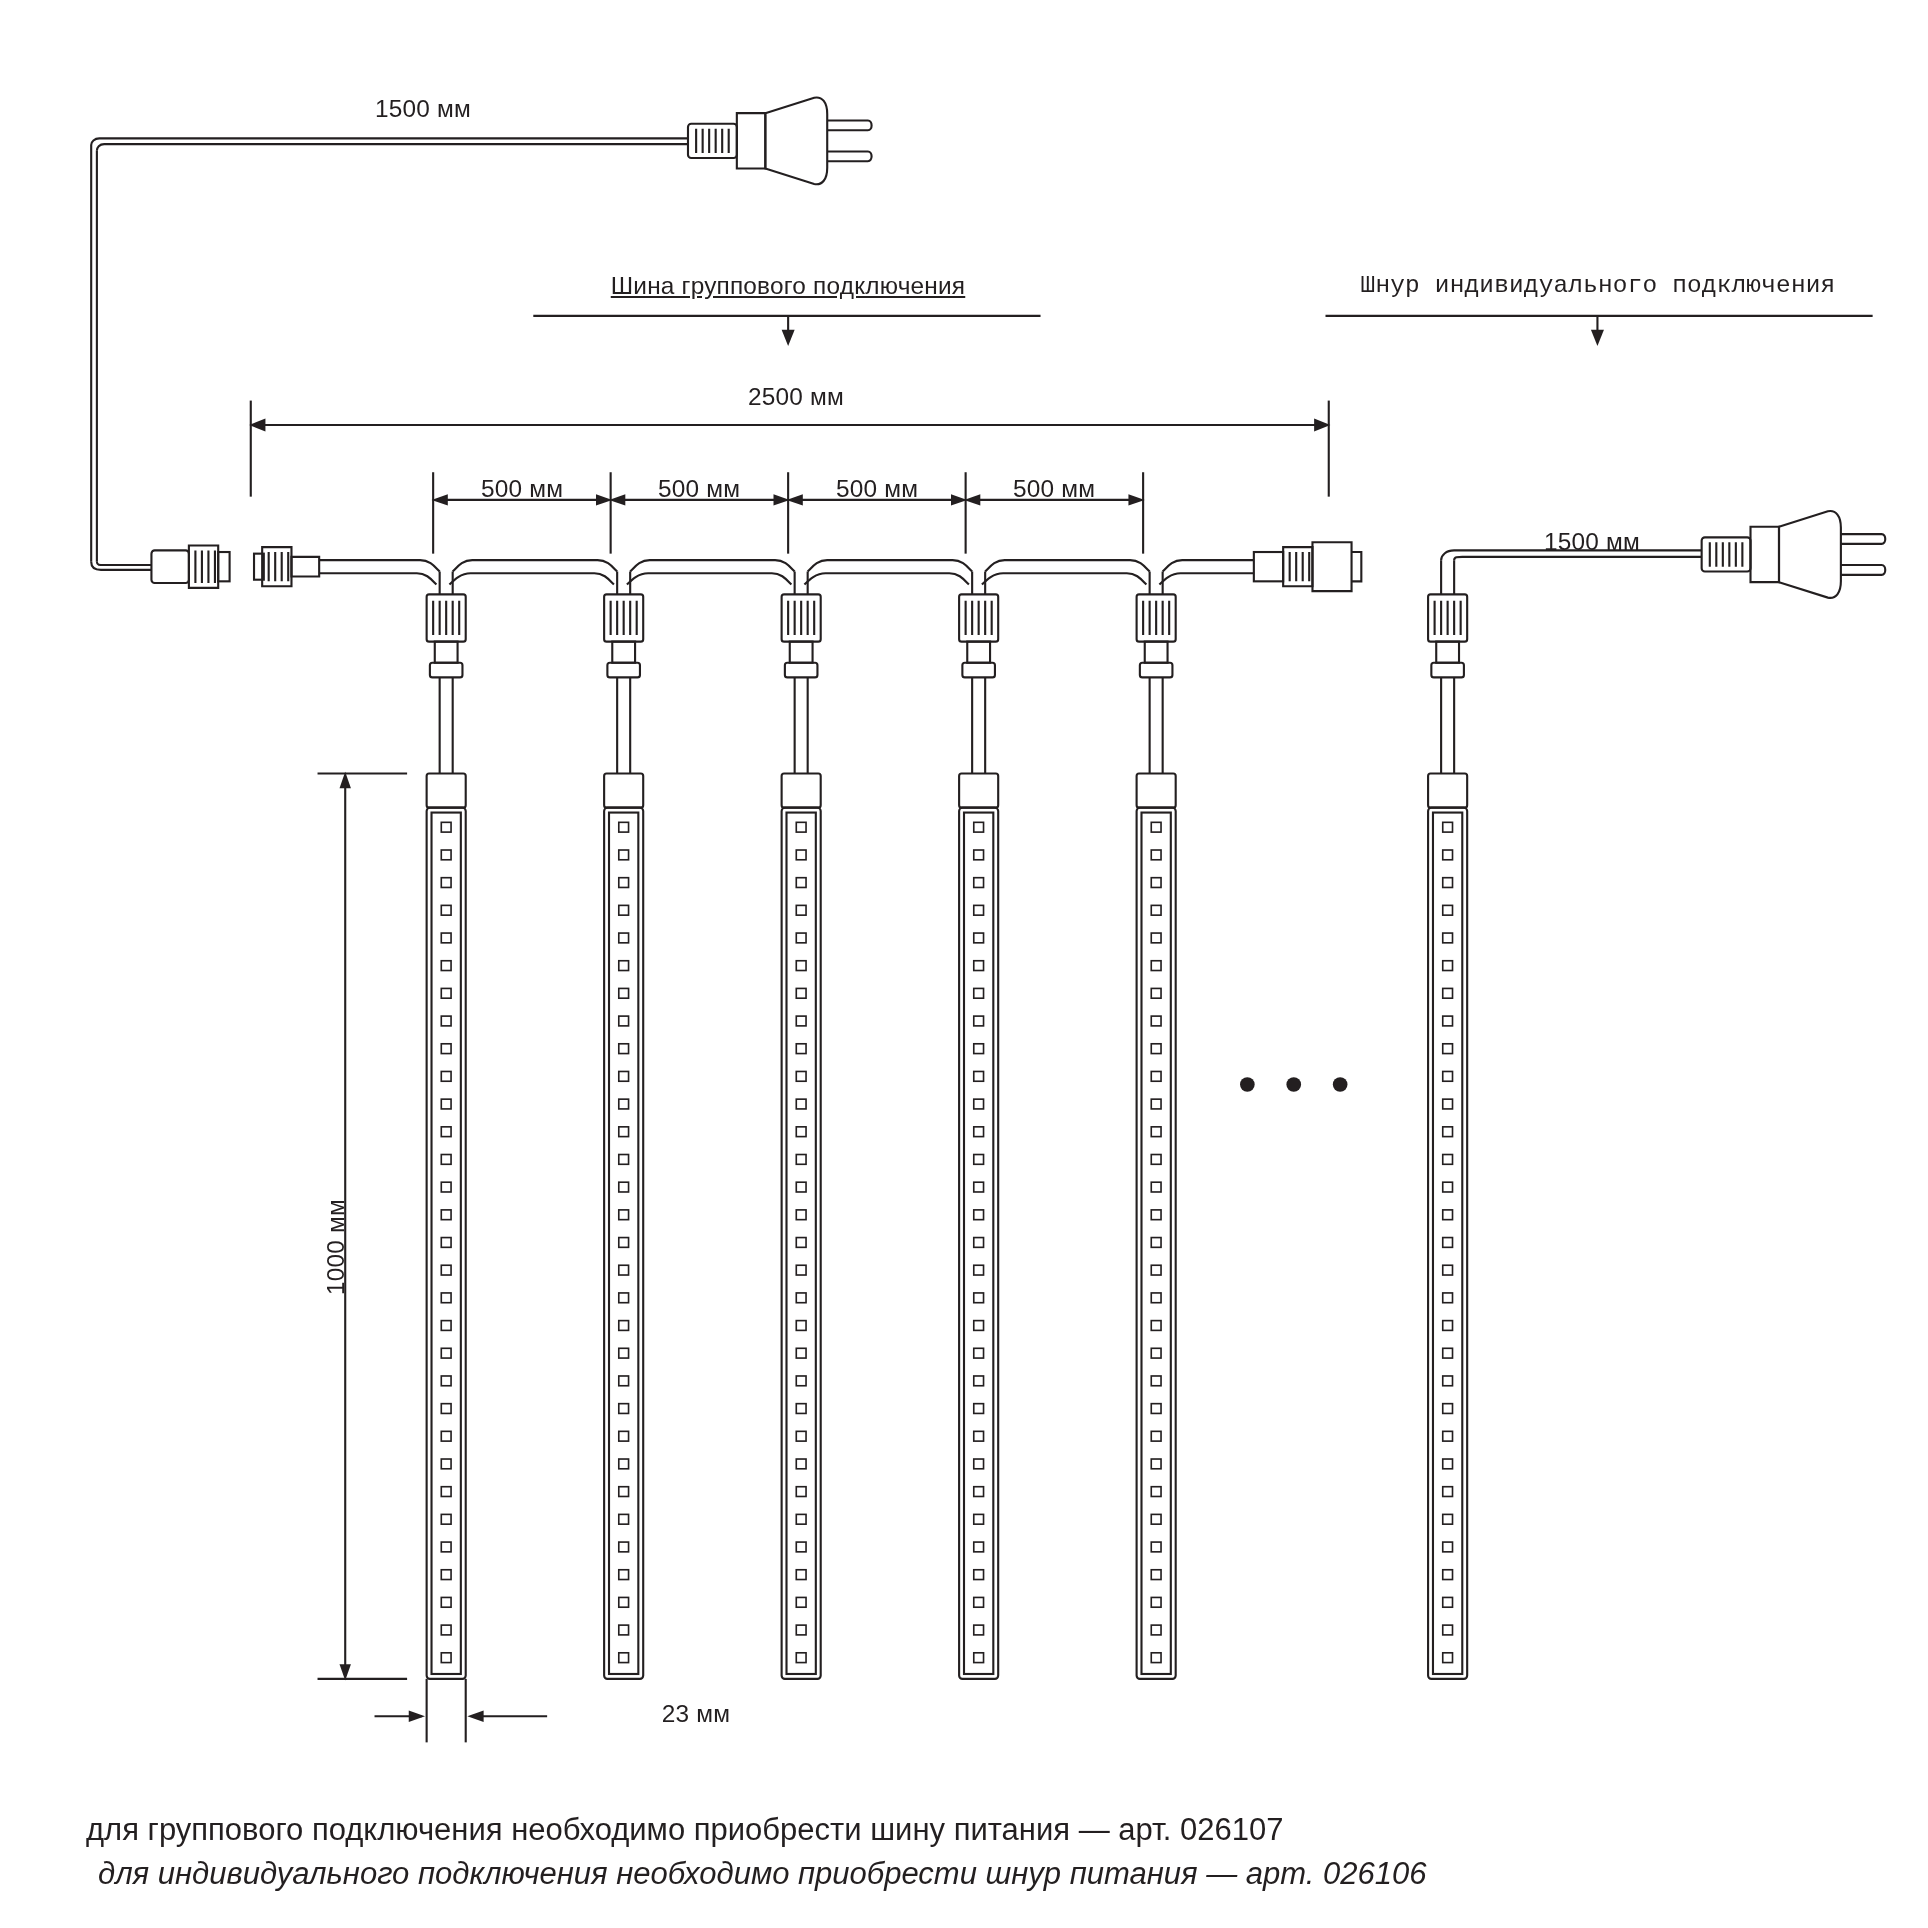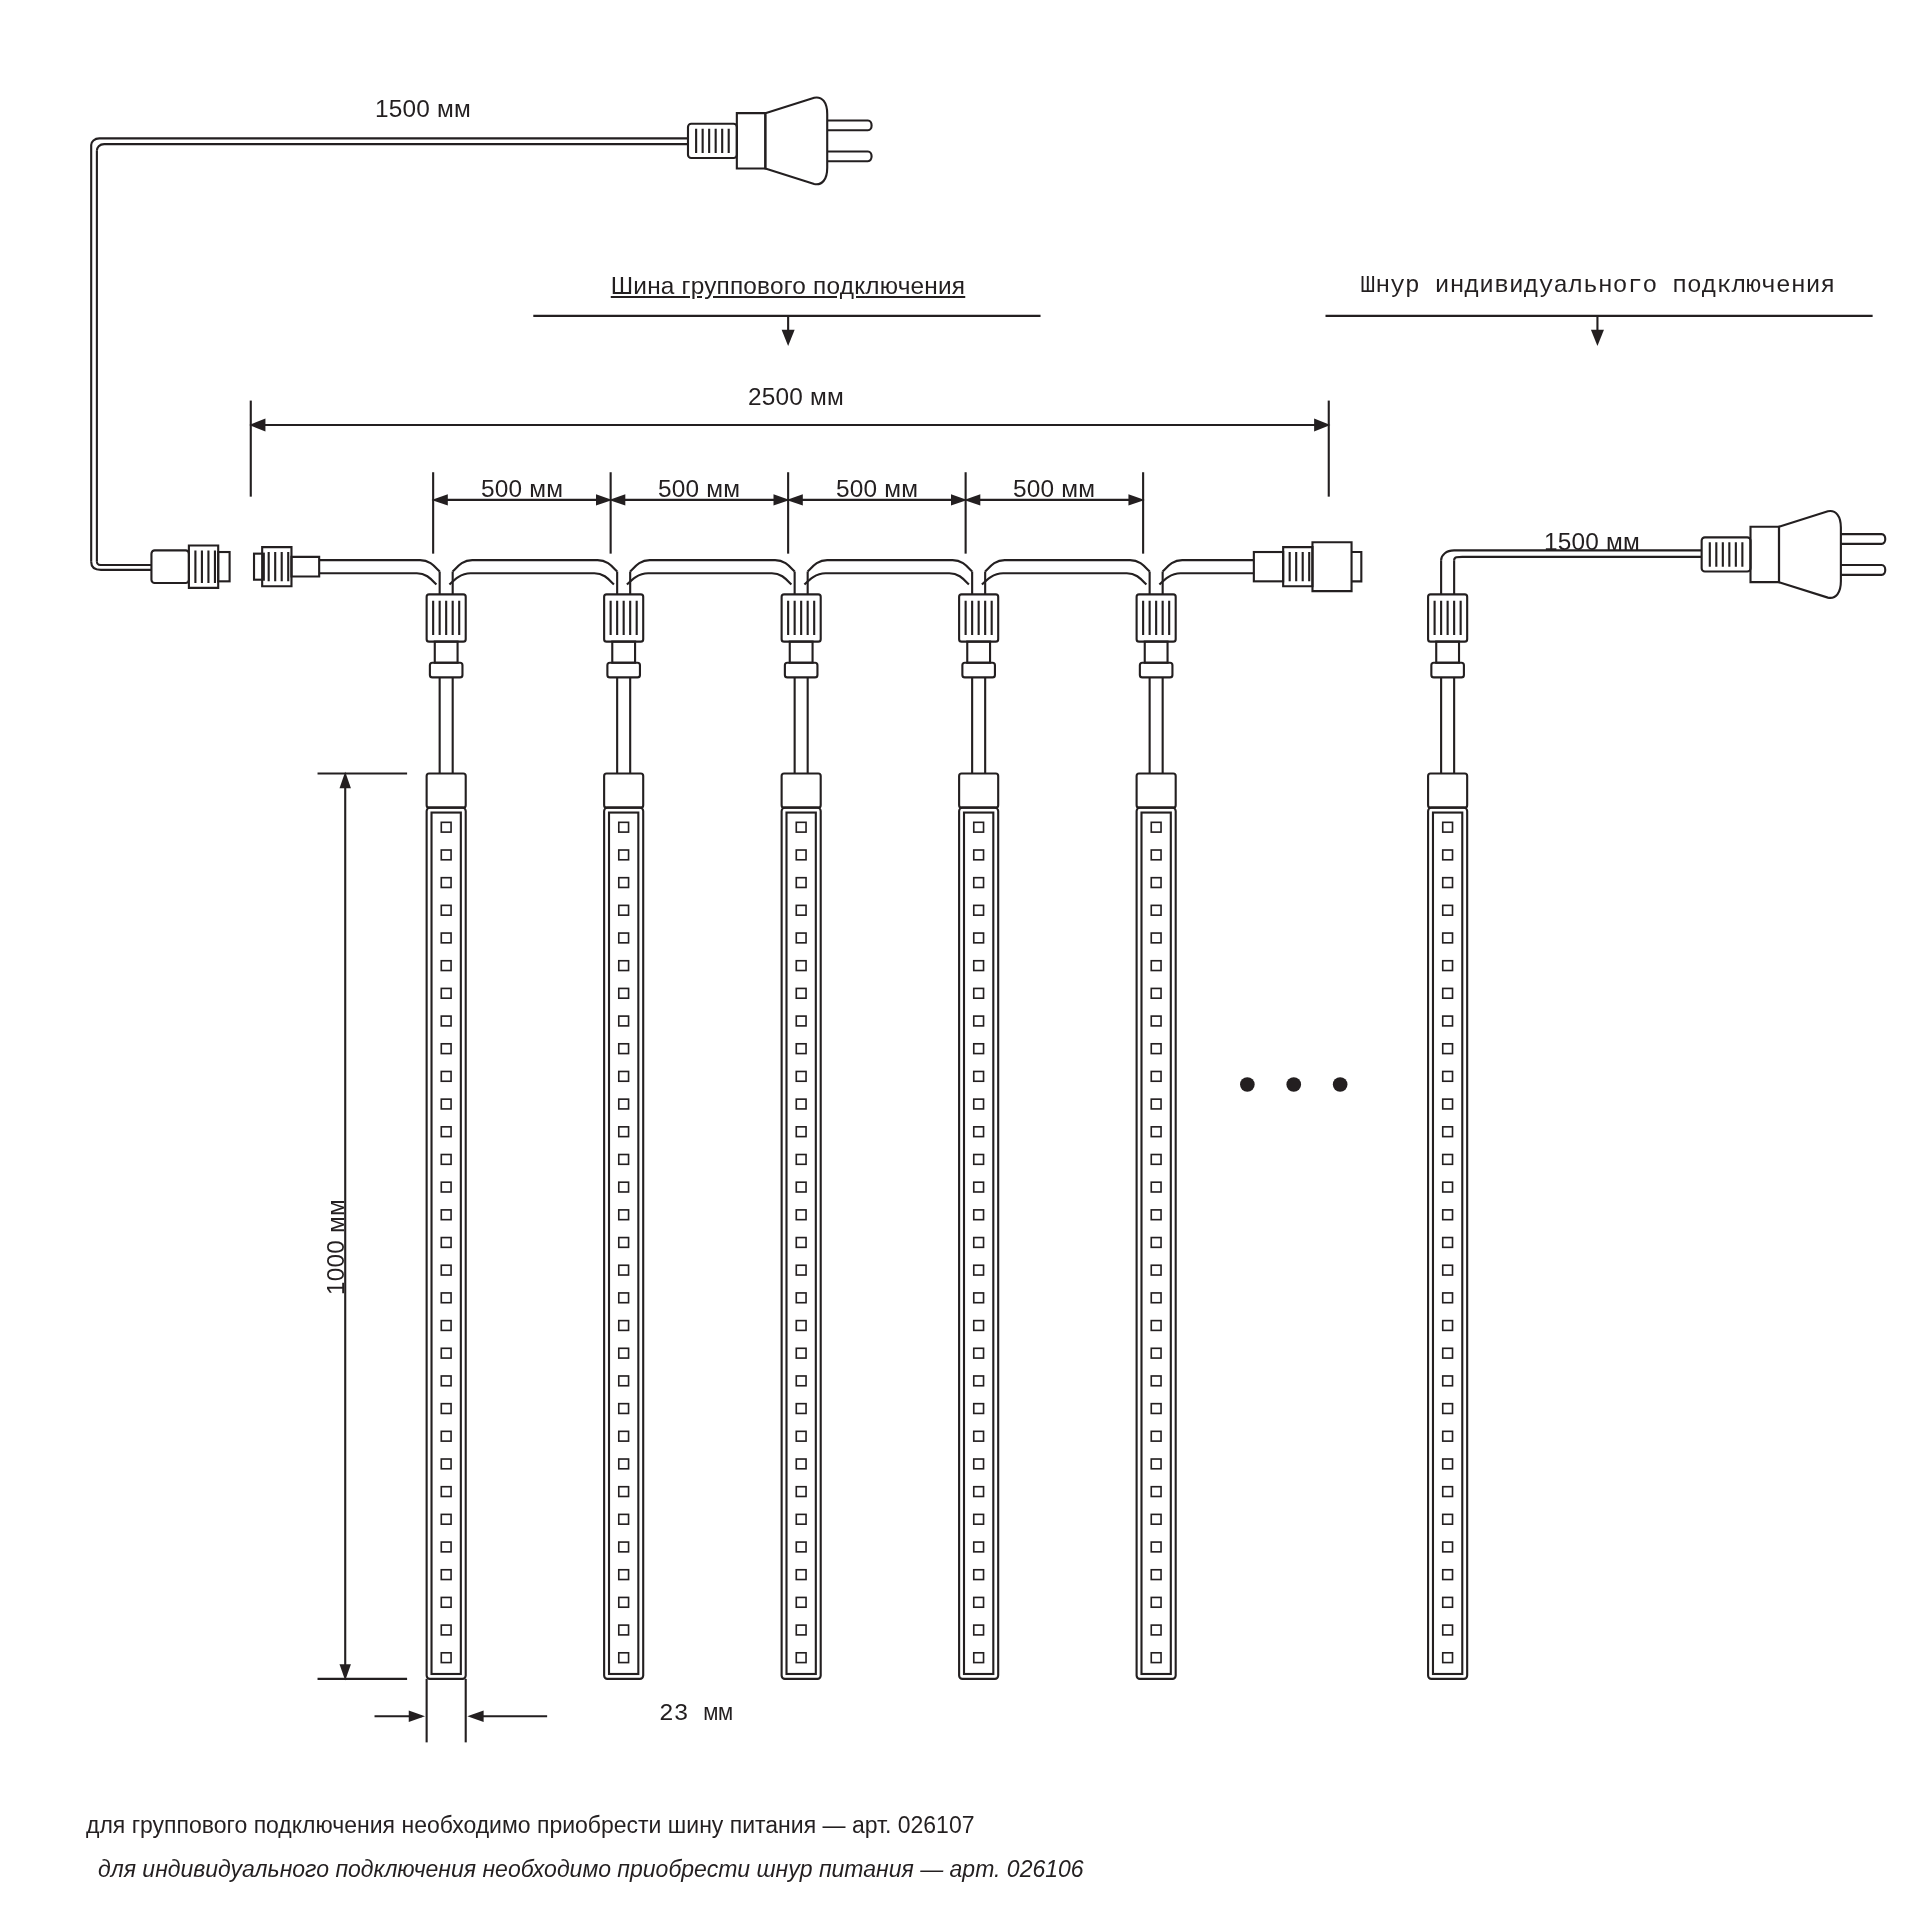--- a/index.html
+++ b/index.html
@@ -2,21 +2,21 @@
 <html style="font-size:13px"><head>
 <meta charset="utf-8">
 <style>
   html,body{margin:0;padding:0;background:#ffffff;}
   body{width:1928px;height:1928px;font-family:"Liberation Sans",sans-serif;color:#231f20;position:relative;overflow:hidden;}
   #stage{position:absolute;left:0;top:0;width:1928px;height:1471px;}
   svg#diagram{position:absolute;left:0;top:0;width:1928px;height:1928px;display:block;}
   .lbl{position:absolute;font-size:24.4px;color:#231f20;white-space:nowrap;letter-spacing:0.2px;}
   .lbl.center{transform:translateX(-50%);}
   .lbl.vert{transform-origin:left top;}
-  .note{position:absolute;font-size:23px;color:#231f20;white-space:nowrap;}
+  .note{position:absolute;font-size:31px;color:#231f20;white-space:nowrap;}
 </style>
 </head>
 <body>
 
 <div id="stage">
 
   <svg id="diagram" viewBox="0 0 2368 2368">
     <g fill="none" stroke="#231f20" stroke-width="2.6" stroke-linecap="butt" stroke-linejoin="miter">
 
       <g>
@@ -444,19 +444,19 @@
 
   <div class="lbl center" style="left:522px;top:475px;">500 мм</div>
   <div class="lbl center" style="left:699px;top:475px;">500 мм</div>
   <div class="lbl center" style="left:877px;top:475px;">500 мм</div>
   <div class="lbl center" style="left:1054px;top:475px;">500 мм</div>
 
   <div class="lbl center" style="left:1592px;top:528px;">1500 мм</div>
 
   <div class="lbl vert" style="left:322px;top:1295px;transform:rotate(-90deg);transform-origin:0 0;">1000 мм</div>
 
-  <div class="lbl center" style="left:696px;top:1700px;font-family:Liberation Mono, monospace;">23 мм</div>
+  <div class="lbl center" style="left:696px;top:1700px;">23 мм</div>
 
   <div class="note" style="left:86px;top:1812px;">для группового подключения необходимо приобрести шину питания — арт. 026107</div>
   <div class="note" style="left:98px;top:1856px;font-style:italic;">для индивидуального подключения необходимо приобрести шнур питания — арт. 026106</div>
 
 </div>
 
 
 </body></html>

